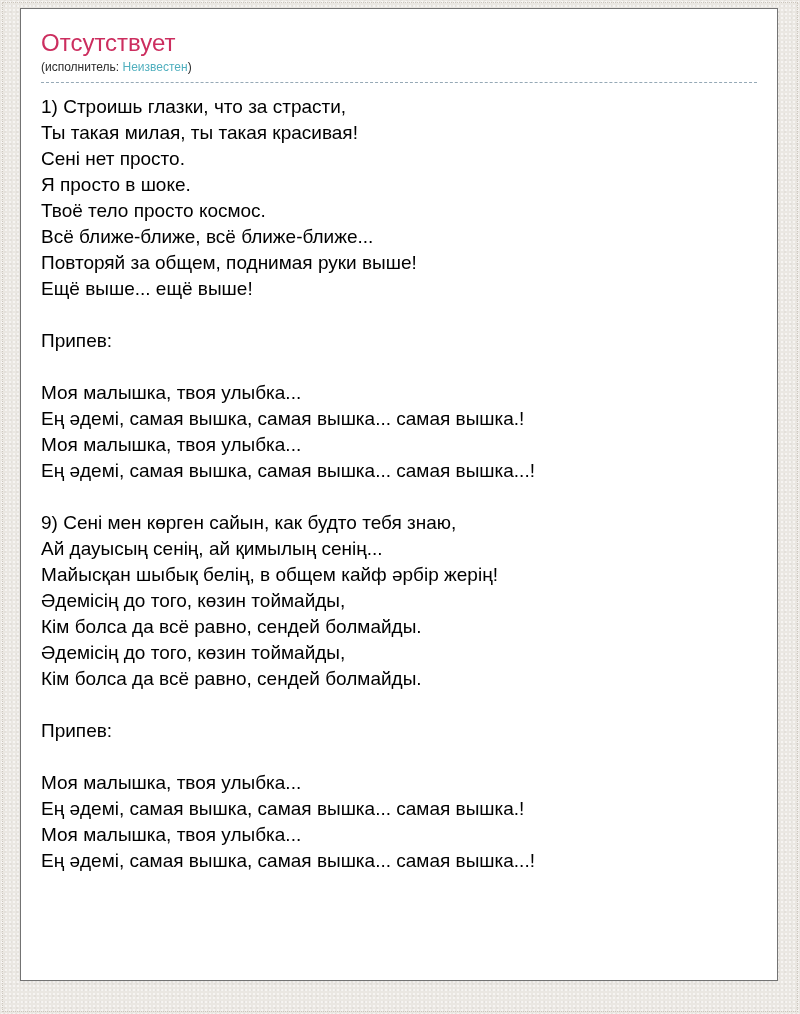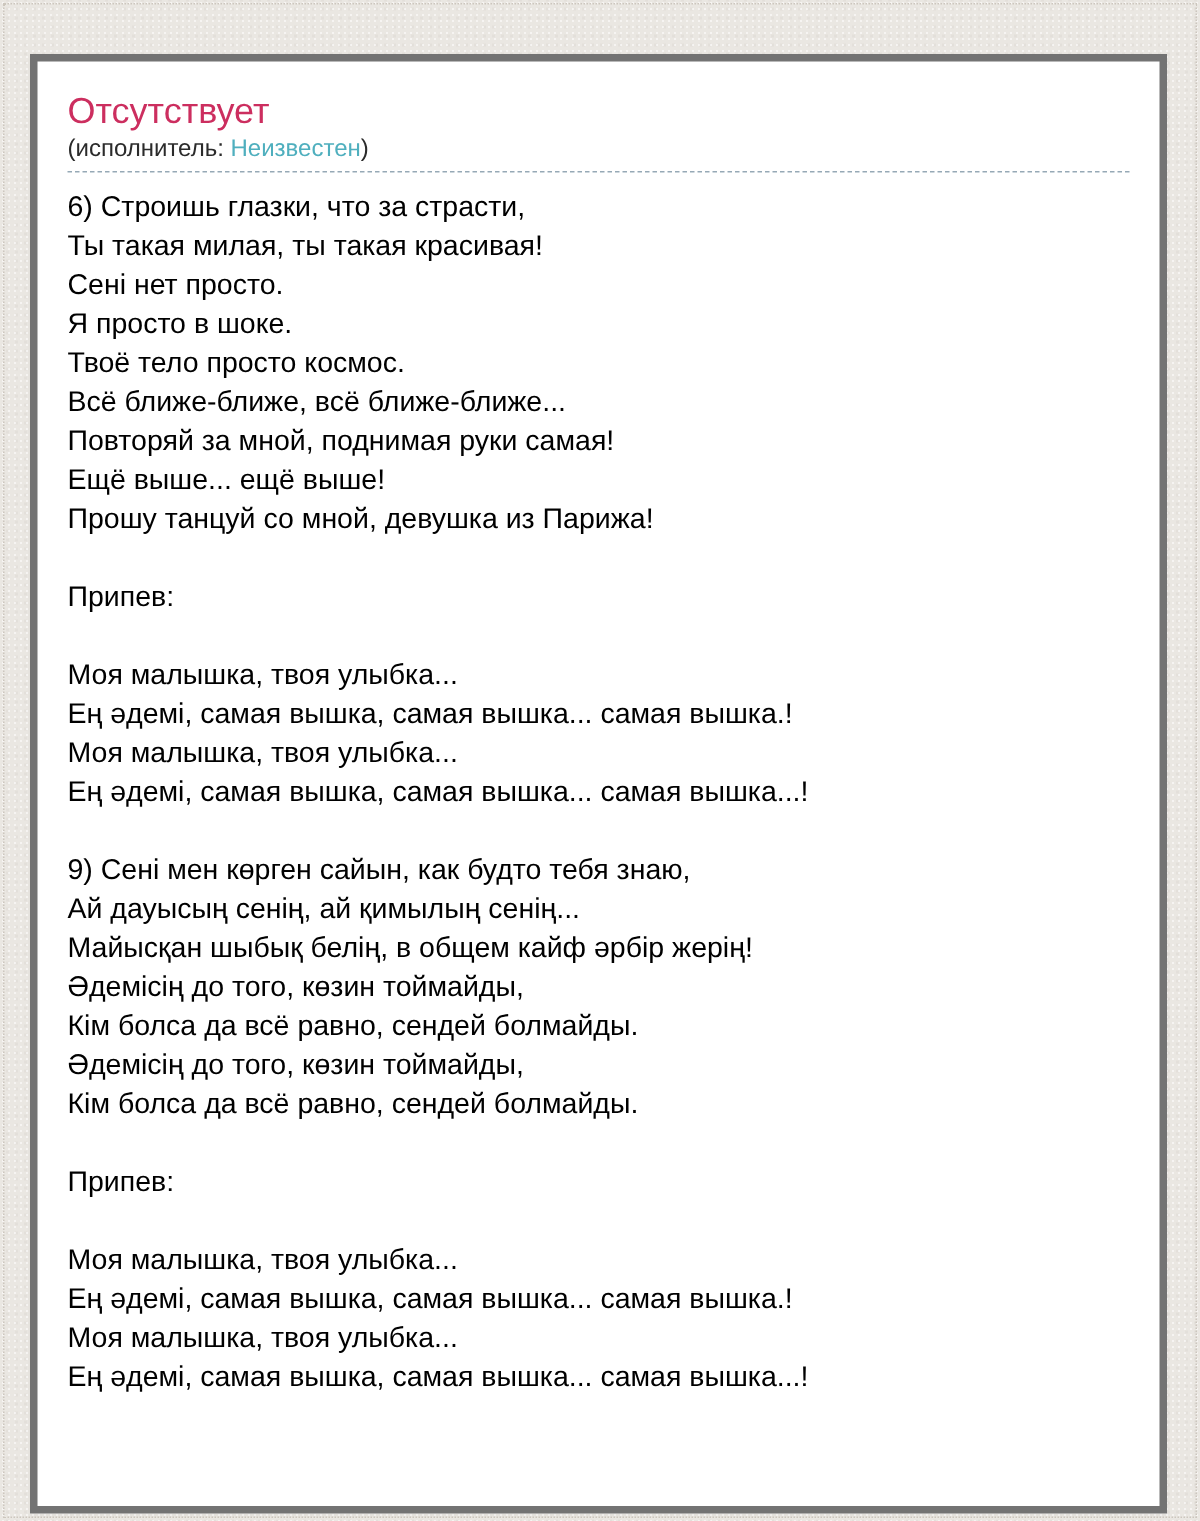--- a/index.html
+++ b/index.html
@@ -14,41 +14,41 @@
     background-size: 4px 4px, 6px 6px;
     background-position: 0 0, 2px 3px;
     font-family: "Liberation Sans", "DejaVu Sans", sans-serif;
   }
   .page-frame {
     position: absolute; inset: 2px;
     border: 1px dotted #ccc6bd;
     pointer-events: none;
   }
   .card {
-    position: absolute; left: 20px; top: 36px;
+    position: absolute; left: 20px; top: 8px;
     width: 758px; height: 973px;
     box-sizing: border-box;
     background: #ffffff;
-    border: 5px solid #737373;
+    border: 1px solid #737373;
     box-shadow: 0 1px 3px rgba(0,0,0,.05);
     padding: 18px 20px 0 20px;
   }
   .header {
     border-bottom: 1px dashed var(--dash, #96a9b6);
     padding: 2px 0 4px 0;
   }
   .title {
     margin: 0;
     font-size: 24px;
     font-weight: normal;
     line-height: 28px;
     color: var(--title, #cc2e5f);
   }
   .artist {
-    font-size: 16px;
+    font-size: 12px;
     line-height: 21px;
     color: #2b2b2b;
   }
   .artist-link {
     color: var(--link, #4fafbe);
     text-decoration: none;
     cursor: pointer;
   }
   .lyrics {
     margin-top: 11px;
@@ -62,29 +62,28 @@
 <body>
 
 <div class="page-frame"></div>
 
 <div class="card">
   <div class="header">
     <h1 class="title">Отсутствует</h1>
     <div class="artist"><span>(исполнитель: </span><a class="artist-link">Неизвестен</a><span>)</span></div>
   </div>
   <div class="lyrics">
-      <div class="lyric-line">6) Строишь глазки, что за страсти,</div>
+      <div class="lyric-line">1) Строишь глазки, что за страсти,</div>
       <div class="lyric-line">Ты такая милая, ты такая красивая!</div>
       <div class="lyric-line">Сені нет просто.</div>
       <div class="lyric-line">Я просто в шоке.</div>
       <div class="lyric-line">Твоё тело просто космос.</div>
       <div class="lyric-line">Всё ближе-ближе, всё ближе-ближе...</div>
-      <div class="lyric-line">Повторяй за мной, поднимая руки самая!</div>
+      <div class="lyric-line">Повторяй за общем, поднимая руки выше!</div>
       <div class="lyric-line">Ещё выше... ещё выше!</div>
-      <div class="lyric-line">Прошу танцуй со мной, девушка из Парижа!</div>
       <div class="lyric-line">&nbsp;</div>
       <div class="lyric-line">Припев:</div>
       <div class="lyric-line">&nbsp;</div>
       <div class="lyric-line">Моя малышка, твоя улыбка...</div>
       <div class="lyric-line">Ең әдемі, самая вышка, самая вышка... самая вышка.!</div>
       <div class="lyric-line">Моя малышка, твоя улыбка...</div>
       <div class="lyric-line">Ең әдемі, самая вышка, самая вышка... самая вышка...!</div>
       <div class="lyric-line">&nbsp;</div>
       <div class="lyric-line">9) Сені мен көрген сайын, как будто тебя знаю,</div>
       <div class="lyric-line">Ай дауысың сенің, ай қимылың сенің...</div>

